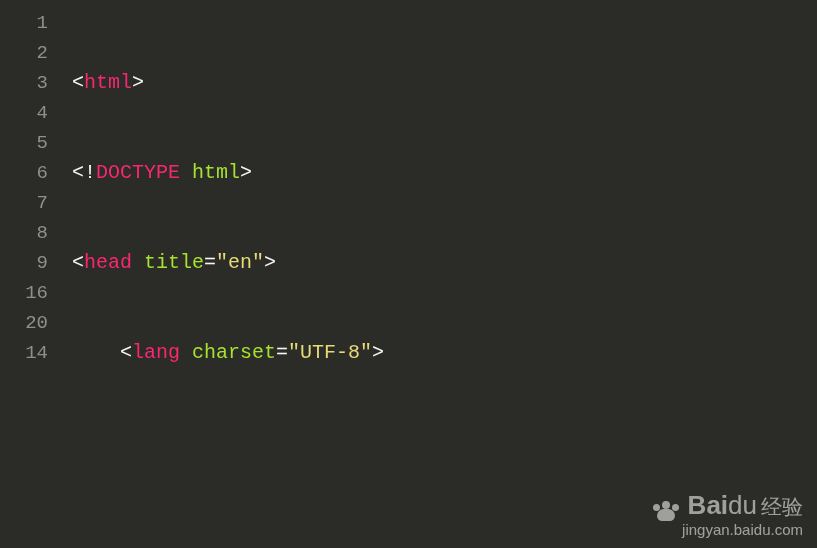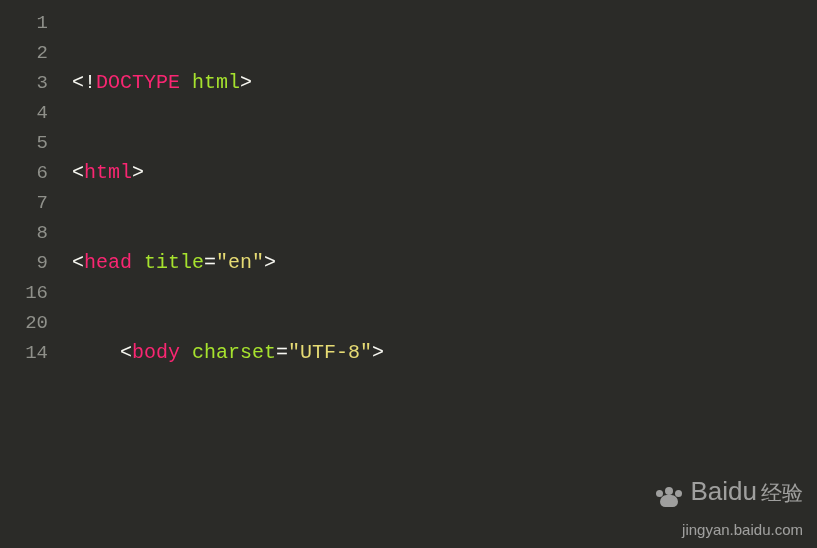--- a/index.html
+++ b/index.html
@@ -60,23 +60,23 @@
 }
 .watermark .paw span {
   position: absolute;
   background: #fff;
   border-radius: 50%;
 }
 .watermark .paw .p1 { width: 7px; height: 7px; left: 3px; top: 3px; }
 .watermark .paw .p2 { width: 8px; height: 8px; left: 12px; top: 0; }
 .watermark .paw .p3 { width: 7px; height: 7px; left: 22px; top: 3px; }
 .watermark .paw .p4 { width: 18px; height: 12px; left: 7px; top: 8px; border-radius: 9px 9px 7px 7px; }
-.watermark .brand { font-size: 26px; font-weight: normal; vertical-align: bottom; }
+.watermark .brand { font-size: 26px; font-weight: bold; vertical-align: bottom; }
 .watermark .brand-sub { font-size: 21px; vertical-align: bottom; margin-left: 4px; }
-.watermark .url { font-size: 15px; margin-top: 14px; }
+.watermark .url { font-size: 15px; margin-top: 0; }
 </style>
 </head>
 <body>
 
 <div class="editor">
   <div class="gutter">
     <div class="ln">1</div>
     <div class="ln">2</div>
     <div class="ln">3</div>
     <div class="ln">4</div>
@@ -84,24 +84,24 @@
     <div class="ln">6</div>
     <div class="ln">7</div>
     <div class="ln">8</div>
     <div class="ln">9</div>
     <div class="ln">16</div>
     <div class="ln">20</div>
     <div class="ln">14</div>
   </div>
 
   <div class="code">
+    <div class="line"><span class="punct">&lt;</span><span class="tag">html</span><span class="punct">&gt;</span></div>
     <div class="line"><span class="punct">&lt;</span><span class="punct">!</span><span class="tag">DOCTYPE</span><span class="attr"> html</span><span class="punct">&gt;</span></div>
-    <div class="line"><span class="punct">&lt;</span><span class="tag">html</span><span class="punct">&gt;</span></div>
     <div class="line"><span class="punct">&lt;</span><span class="tag">head</span><span class="punct"> </span><span class="attr">title</span><span class="punct">=</span><span class="str">"en"</span><span class="punct">&gt;</span></div>
-    <div class="line"><span>    </span><span class="punct">&lt;</span><span class="tag">body</span><span class="punct"> </span><span class="attr">charset</span><span class="punct">=</span><span class="str">"UTF-8"</span><span class="punct">&gt;</span></div>
+    <div class="line"><span>    </span><span class="punct">&lt;</span><span class="tag">lang</span><span class="punct"> </span><span class="attr">charset</span><span class="punct">=</span><span class="str">"UTF-8"</span><span class="punct">&gt;</span></div>
     
     
     
     
     
     
   </div>
 </div>
 
 <div class="watermark">

